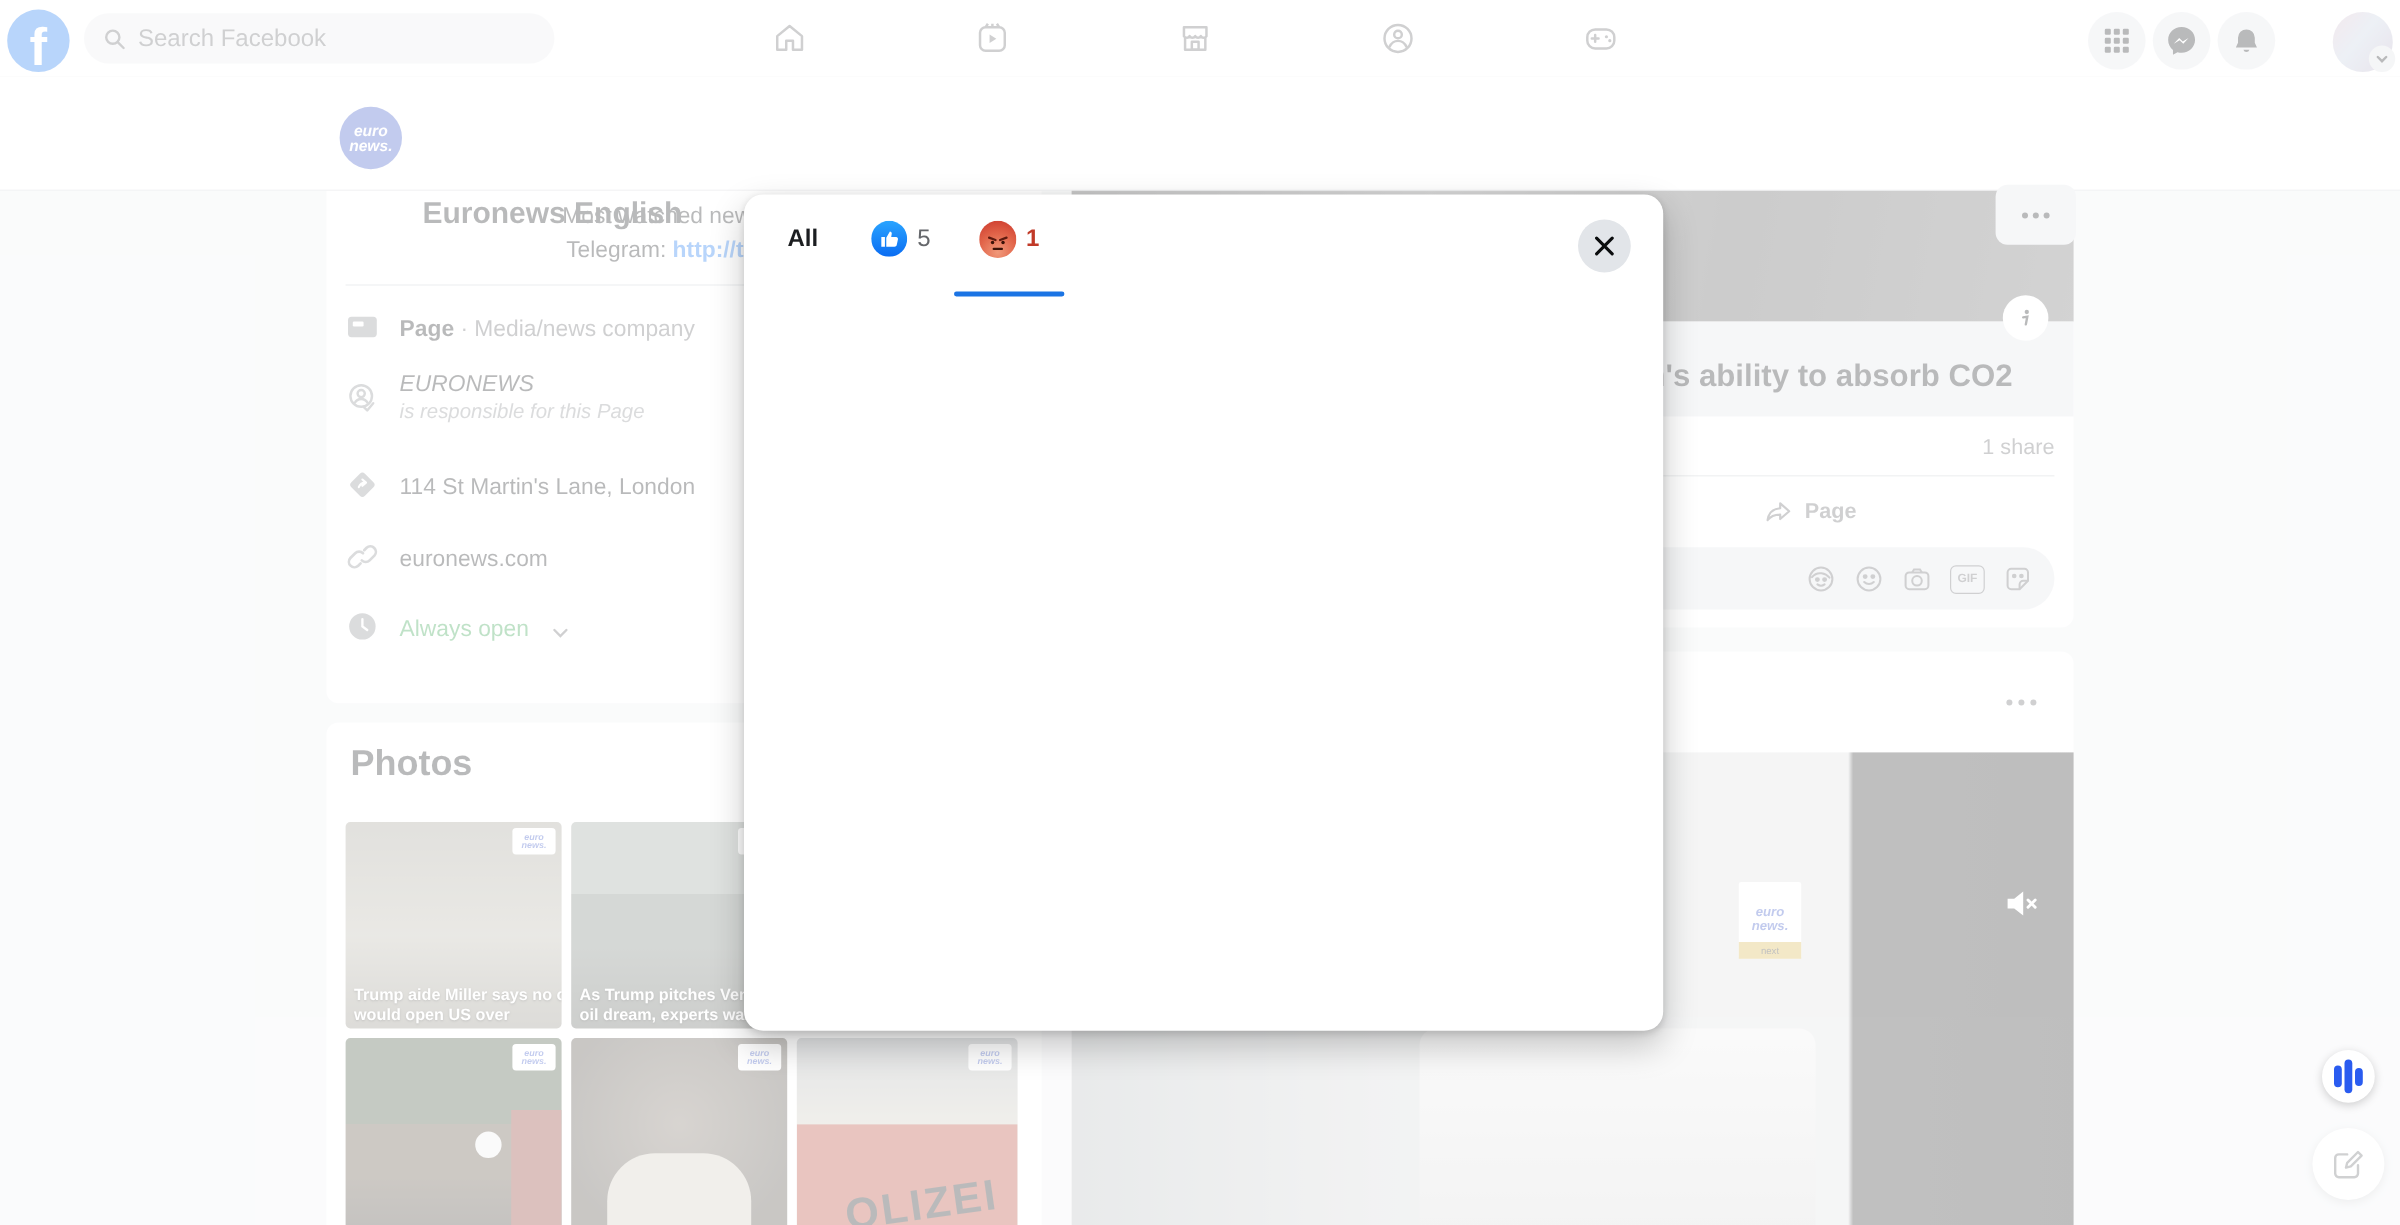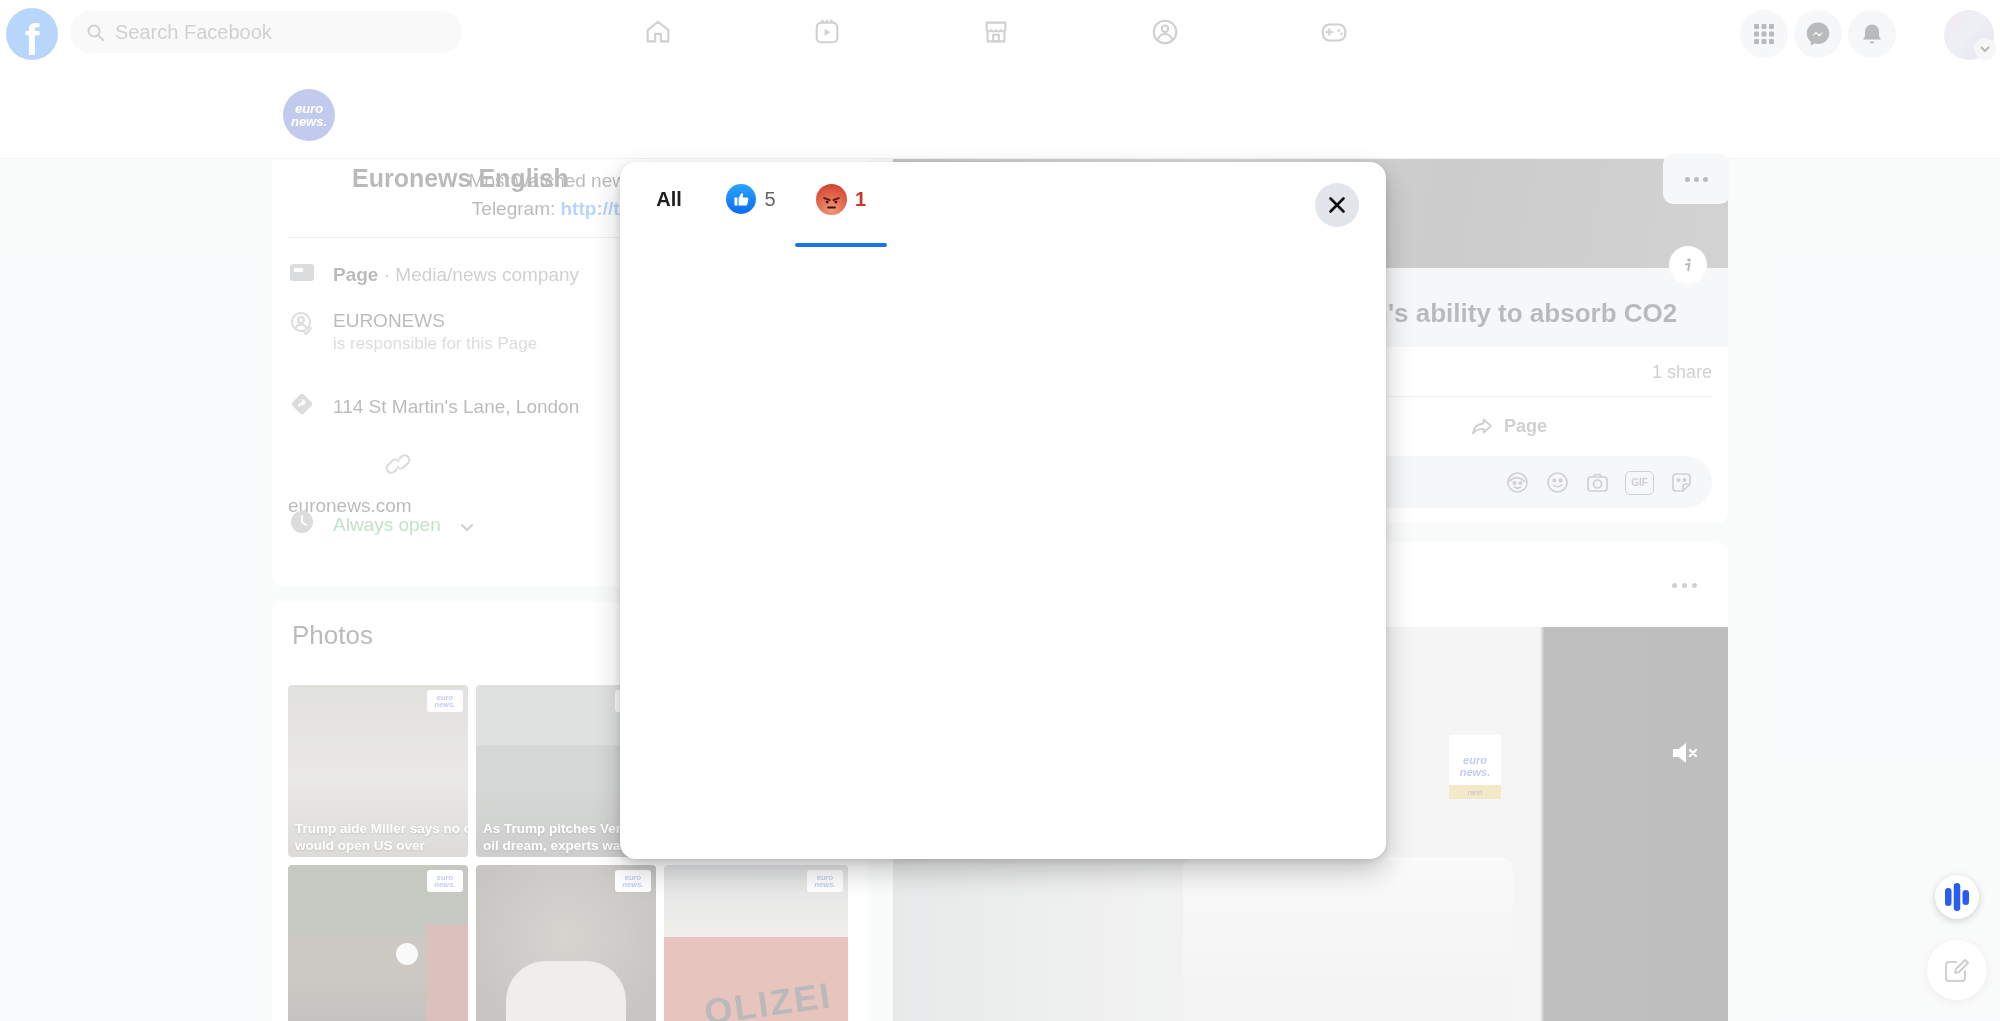--- a/index.html
+++ b/index.html
@@ -74,21 +74,21 @@
       <div class="irow" style="top:100px;">
         <span class="icn">
           <svg width="28" height="28" viewBox="0 0 28 28">
               <rect x="2" y="6" width="24" height="17" rx="3" fill="currentColor"></rect>
               <rect x="6" y="10" width="9" height="4" rx="1" fill="#fff"></rect>
             </svg>
         </span>
         <span><b>Page</b><span style="color:#65676b;"> · Media/news company</span></span>
       </div>
 
-      <div class="irow" style="top:152px;align-items:flex-start;">
+      <div class="irow" style="top:152px;align-items:center;font-style:italic;">
         <span class="icn">
           <svg width="28" height="28" viewBox="0 0 28 28" fill="none" stroke="currentColor" stroke-width="2">
             <circle cx="13" cy="12" r="9"></circle>
               <circle cx="13" cy="10" r="3"></circle>
               <path d="M7.5 18c1.2-2.4 3.2-3.5 5.5-3.5s4.3 1.1 5.5 3.5"></path>
               <path d="M15 21l3 3 5-6" stroke-linecap="round" stroke-linejoin="round"></path>
           </svg>
         </span>
         <span>
           <span>EURONEWS</span><br>
@@ -99,21 +99,21 @@
       <div class="irow" style="top:232px;">
         <span class="icn">
           <svg width="28" height="28" viewBox="0 0 28 28">
               <rect x="6" y="6" width="16" height="16" rx="3" fill="currentColor" transform="rotate(45 14 14)"></rect>
               <path d="M11 16c1-2.6 3-3.8 5.6-3.8M14 9.6l3 2.6-3 2.6" stroke="#fff" stroke-width="1.8" fill="none" stroke-linecap="round" stroke-linejoin="round"></path>
             </svg>
         </span>
         <span>114 St Martin's Lane, London</span>
       </div>
 
-      <div class="irow" style="top:292px;flex-direction:column;">
+      <div class="irow" style="top:292px;">
         <span class="icn">
           <svg width="28" height="28" viewBox="0 0 28 28" fill="none" stroke="currentColor" stroke-width="2.2" stroke-linecap="round">
             <path d="M12.5 19.5l-2 2a4.6 4.6 0 0 1-6.5-6.5l4-4a4.6 4.6 0 0 1 6.5 0"></path>
             <path d="M15.5 8.5l2-2a4.6 4.6 0 0 1 6.5 6.5l-4 4a4.6 4.6 0 0 1-6.5 0"></path>
           </svg>
         </span>
         <span>euronews.com</span>
       </div>
 
       <div class="irow" style="top:350px;color:var(--open-green,#31a24c);">
@@ -126,21 +126,21 @@
         <span>Always open</span>
         <span style="color:#65676b;">
           <svg width="18" height="18" viewBox="0 0 18 18" fill="none" stroke="currentColor" stroke-width="2" stroke-linecap="round">
               <path d="M4 7l5 5 5-5"></path>
             </svg>
         </span>
       </div>
     </div>
 
     <div class="card" style="left:272px;top:602px;width:596px;height:419px;border-radius:10px 10px 0 0;">
-      <div class="abs" style="left:20px;top:18px;font-size:26px;font-weight:normal;color:#1c1e21;">Photos</div>
+      <div class="abs" style="left:20px;top:18px;font-size:30px;font-weight:bold;color:#1c1e21;">Photos</div>
     </div>
 
     <div class="photo" style="left:288px;top:685px;width:180px;height:172px;background:linear-gradient(180deg,#a09d92,#bab7ab 55%,#8e8b80);">
       <span class="wm">
           <span>euro</span>
           <span>news.</span>
         </span>
       <span class="cap"><span>Trump aide Miller says no one</span><br><span>would open US over</span></span>
     </div>
     <div class="photo" style="left:476px;top:685px;width:180px;height:172px;background:linear-gradient(180deg,#99a09a 0 35%,#78807a 35% 60%,#5d615b);">

